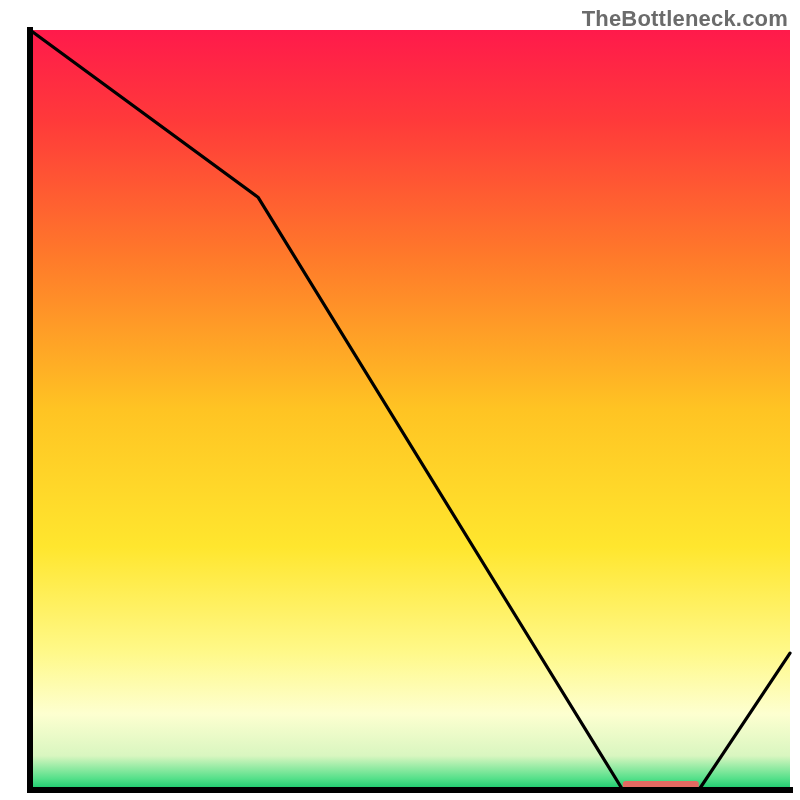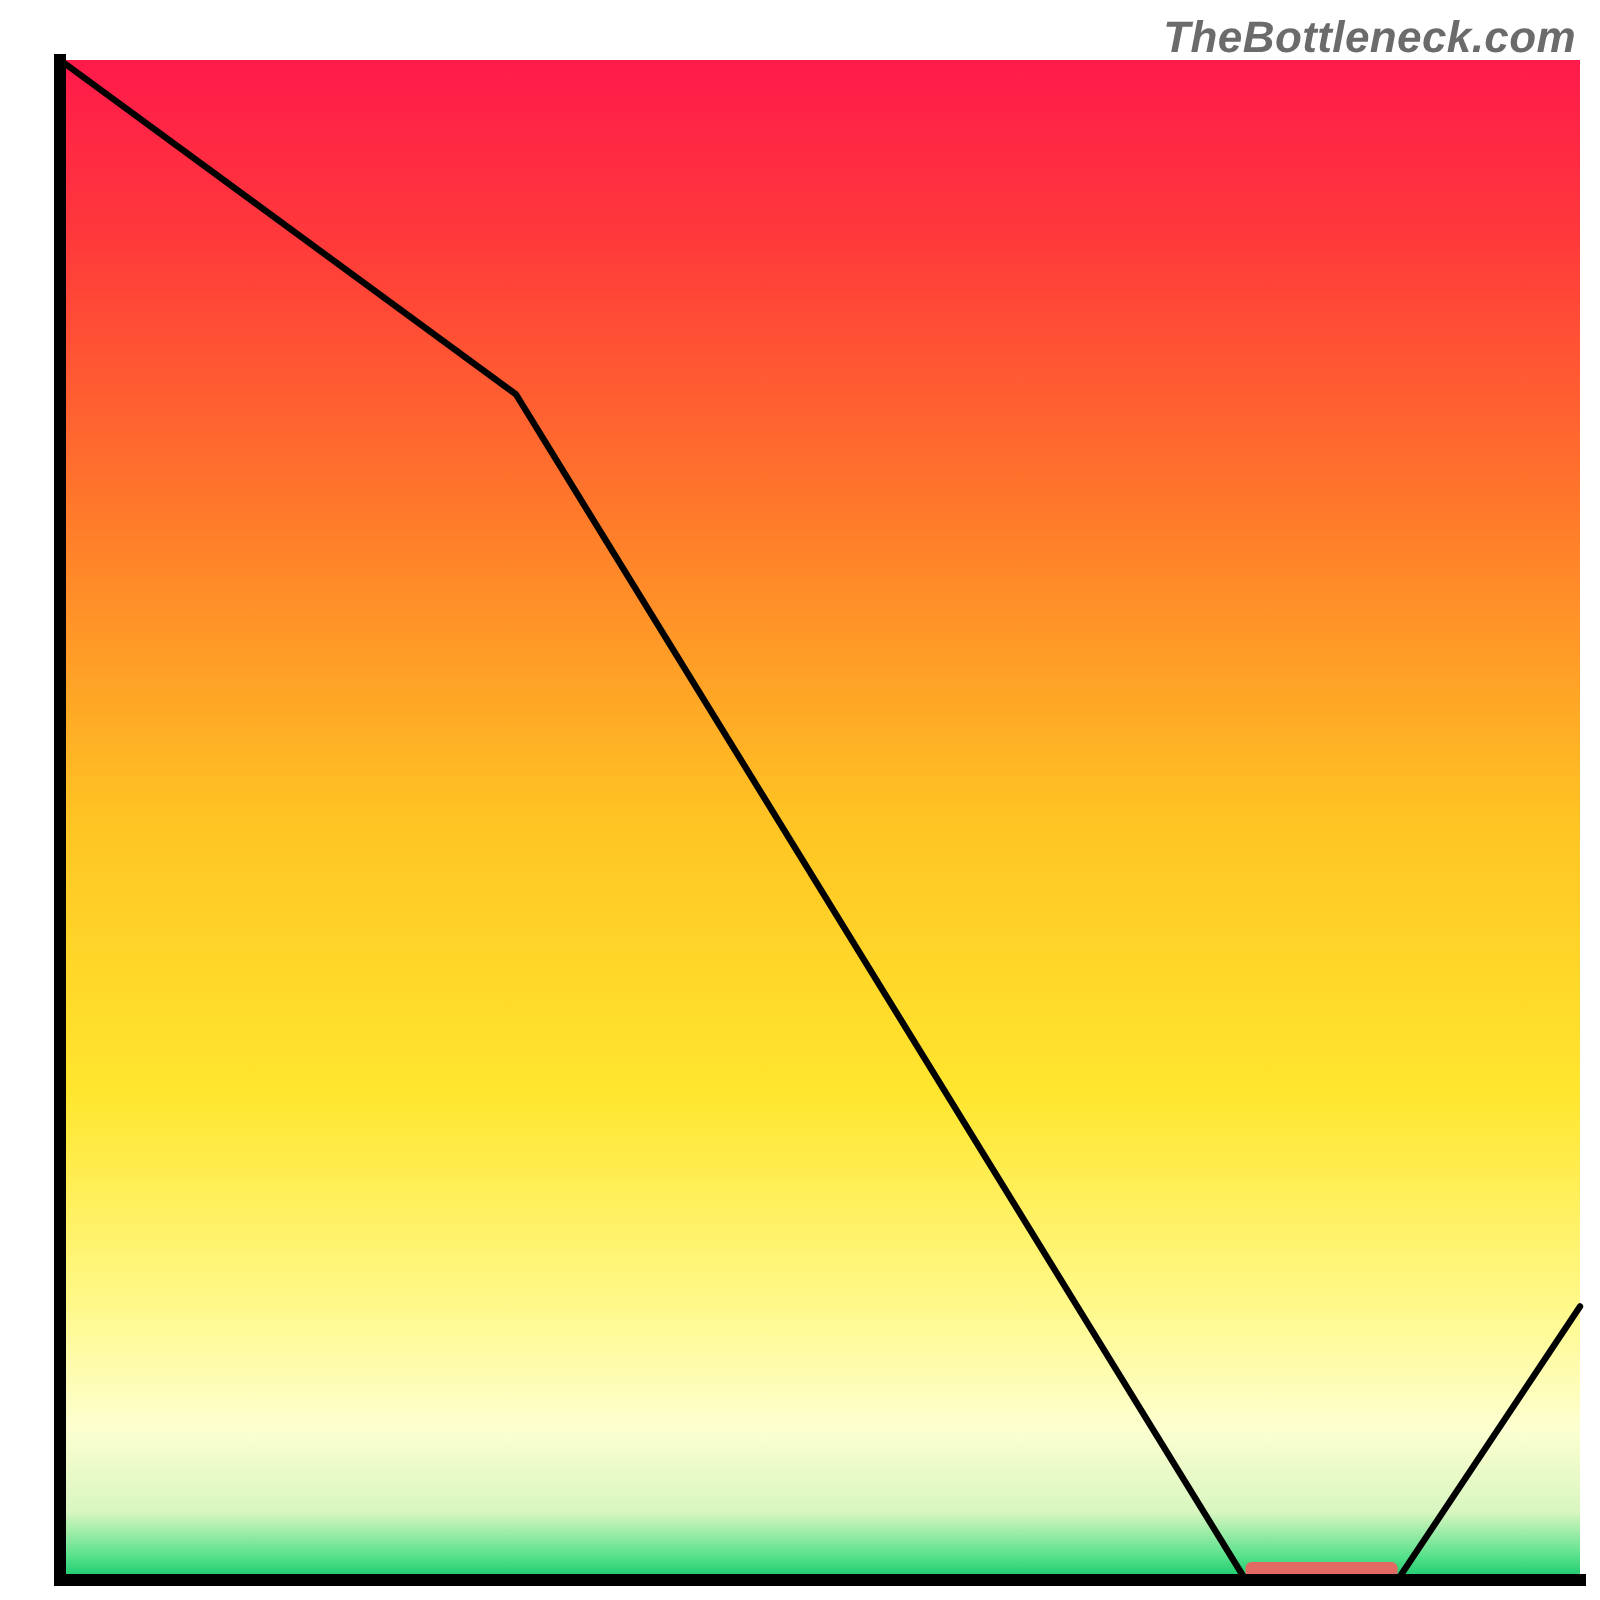--- a/index.html
+++ b/index.html
@@ -8,21 +8,20 @@
     width: 800px;
     height: 800px;
     background: #ffffff;
     font-family: Arial, Helvetica, sans-serif;
     overflow: hidden;
   }
   .stage {
     position: relative;
     width: 800px;
     height: 800px;
-    font-style: italic;
   }
   .watermark {
     position: absolute;
     top: 6px;
     right: 12px;
     font-size: 22px;
     font-weight: 600;
     color: #6b6b6b;
     letter-spacing: 0.2px;
     user-select: none;

